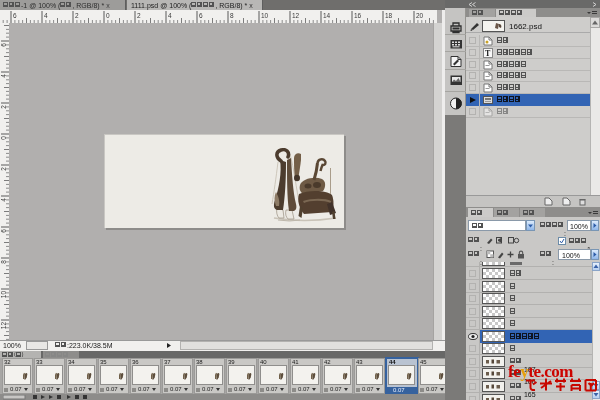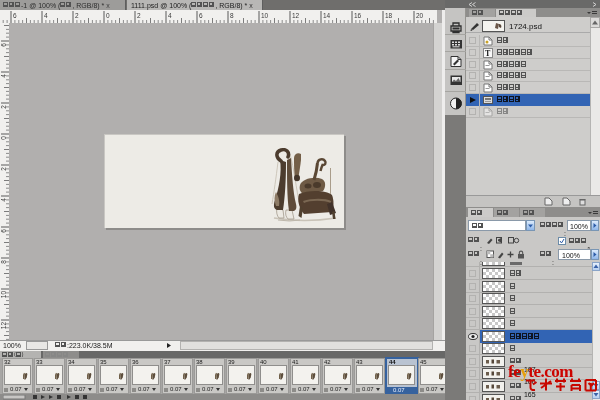--- a/index.html
+++ b/index.html
@@ -519,21 +519,21 @@
     <svg width="10" height="10">
       <path d="M1 8 L7 2 L9 4 L3 9 Z M1 8 l-0.5 2 l2 -0.5 z" fill="#333"></path>
     </svg>
   </div>
 <div class="abs" style="left:482px;top:20px;width:23px;height:12px;background:#f5f4f0;border:1px solid #555">
     <svg width="21" height="10">
       <path d="M13 2 l3 1 l-1 5 l-3 -1 z" fill="#6b5748"></path>
       <path d="M16 3 c2 0 3 2 2 4 l-2 -1 z" fill="#584639"></path>
     </svg>
   </div>
-<div class="t" style="left:509px;top:22px;font-size:8px;color:#111">1724.psd</div>
+<div class="t" style="left:509px;top:22px;font-size:8px;color:#111">1662.psd</div>
 <div class="abs" style="left:466px;top:35px;width:124px;height:12px;border-bottom:1px solid #b9b8b6"></div>
 <div class="abs" style="left:479px;top:35px;width:1px;height:12px;background:#b9b8b6"></div>
 <div class="abs" style="left:469px;top:37px;width:7px;height:7px;border:1px solid #b3b2b0"></div>
 <div class="abs" style="left:483px;top:36px;width:10px;height:10px;">
     <svg width="10" height="10">
       <path d="M1 1 h5 l3 3 v5 h-8 z" fill="#fff" stroke="#777"></path>
       <path d="M6 1 v3 h3" fill="none" stroke="#777"></path>
       <circle cx="4" cy="6" r="1.5" fill="#c9a227"></circle>
     </svg>
   </div>

